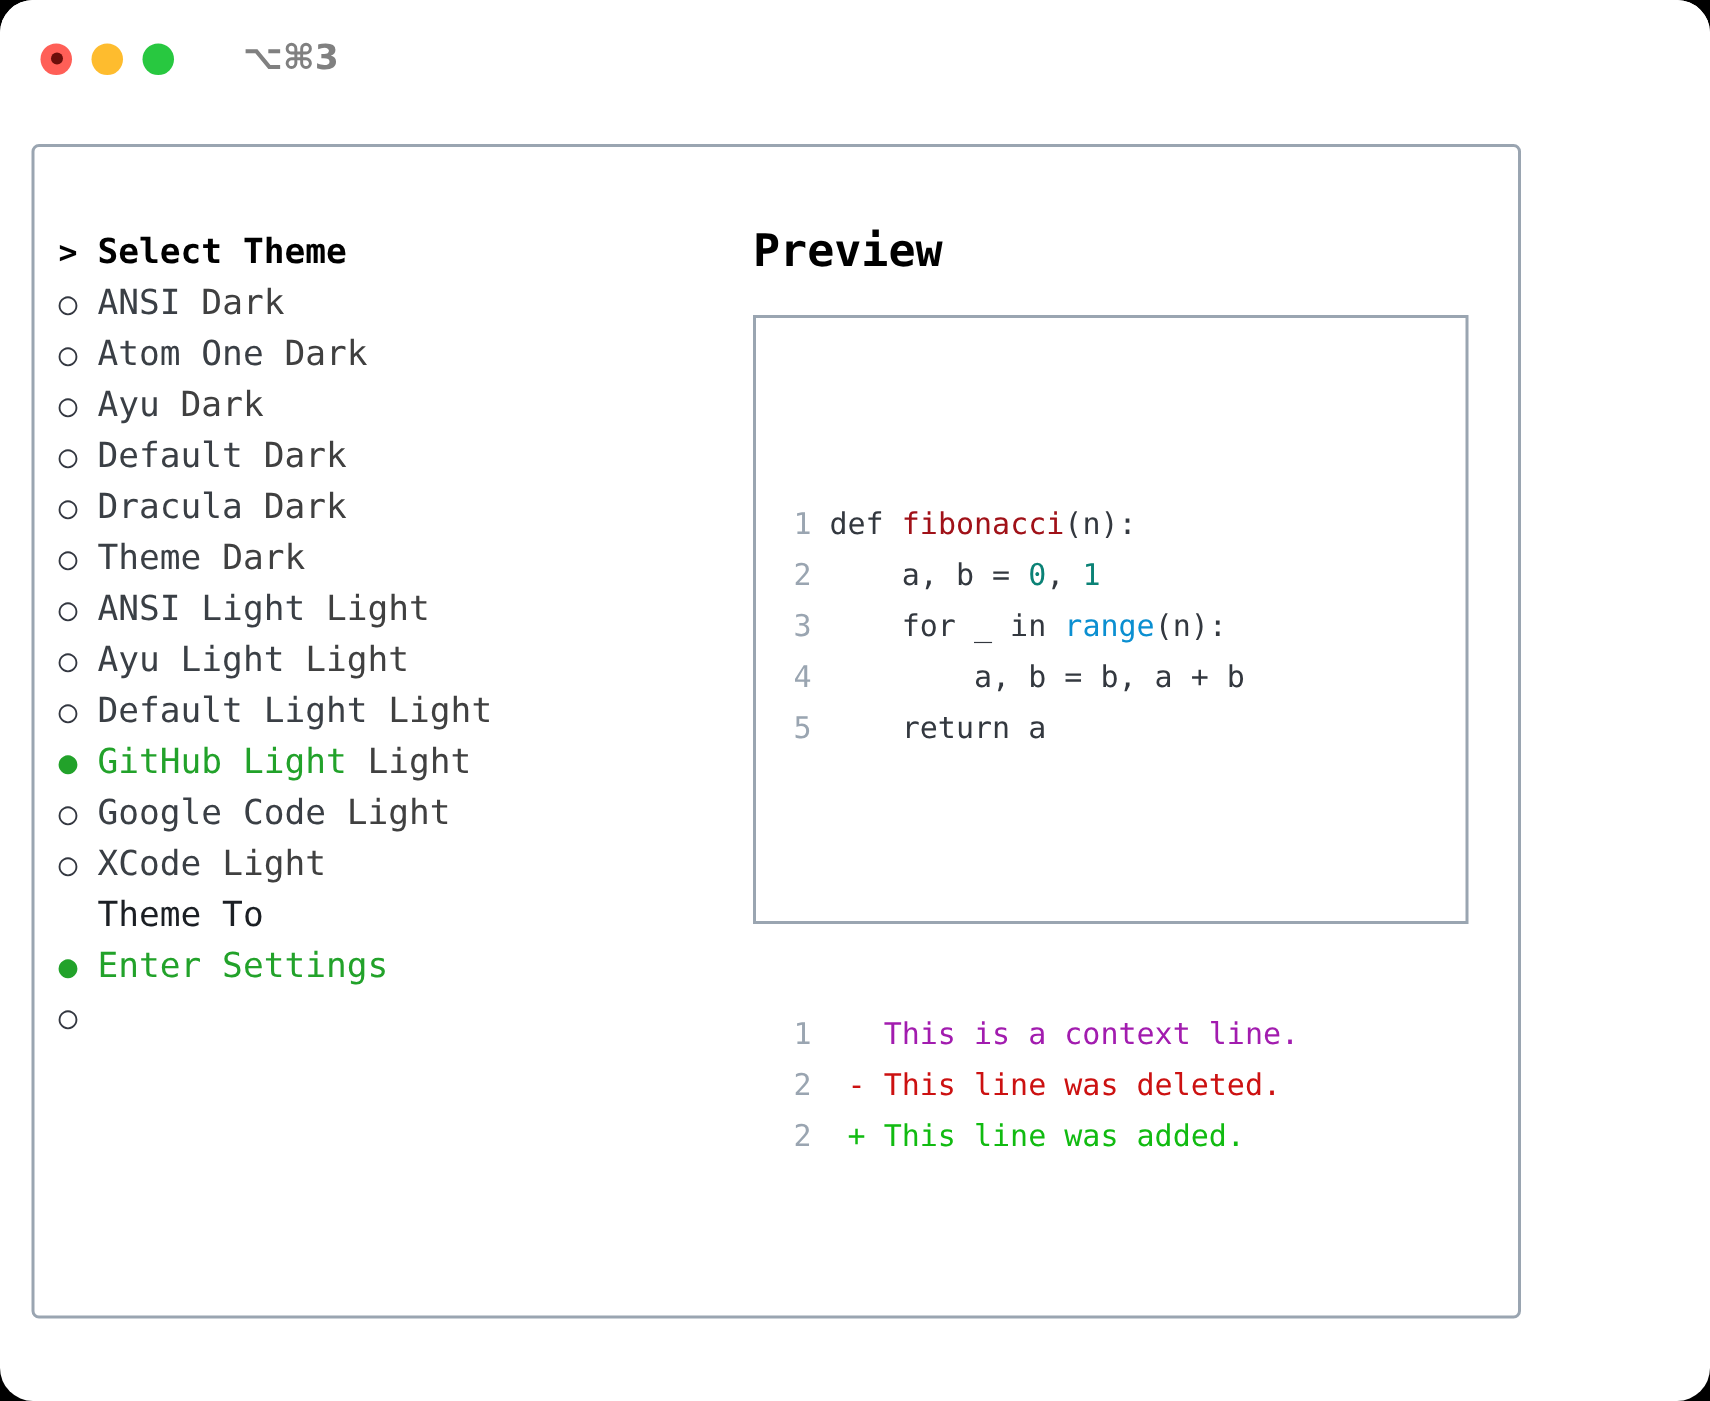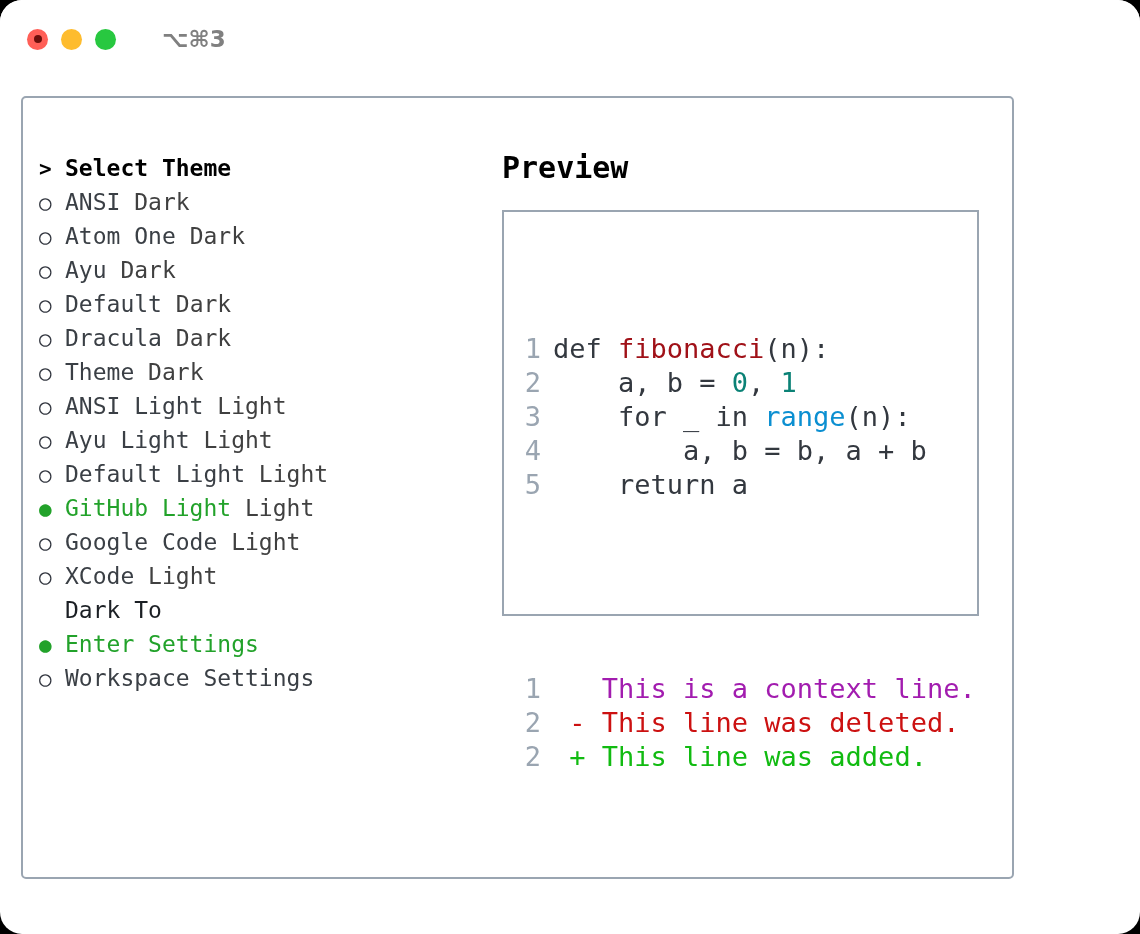--- a/index.html
+++ b/index.html
@@ -162,21 +162,21 @@
     height: 406px;
     border: 2px solid #9aa5b1;
     background: #ffffff;
     position: relative;
   }
 
   .code {
     position: absolute;
     left: 15px;
     top: 52px;
-    font-size: 27px;
+    font-size: 20px;
     line-height: 34px;
     white-space: pre;
   }
 
   .code-line { display: block; height: 34px; }
 
   .ln {
     display: inline-block;
     width: 22px;
     text-align: right;
@@ -232,26 +232,26 @@
             <div class="list-line"><span class="marker">○</span><span class="theme-name">ANSI Light</span><span class="theme-kind"> Light</span></div>
             <div class="list-line"><span class="marker">○</span><span class="theme-name">Ayu Light</span><span class="theme-kind"> Light</span></div>
             <div class="list-line"><span class="marker">○</span><span class="theme-name">Default Light</span><span class="theme-kind"> Light</span></div>
             <div class="list-line"><span class="marker sel">●</span><span class="theme-name sel">GitHub Light</span><span class="theme-kind"> Light</span></div>
             <div class="list-line"><span class="marker">○</span><span class="theme-name">Google Code</span><span class="theme-kind"> Light</span></div>
             <div class="list-line"><span class="marker">○</span><span class="theme-name">XCode</span><span class="theme-kind"> Light</span></div>
           </div>
 
         <div class="list-line">
           <span class="marker none">○</span>
-          <span class="section-hdr">Dark To</span>
+          <span class="section-hdr">Theme To</span>
         </div>
 
         <div id="apply-list">
             <div class="list-line"><span class="marker sel">●</span><span class="apply-name sel">Enter Settings</span></div>
-            <div class="list-line"><span class="marker">○</span><span class="apply-name">Workspace Settings</span></div>
+            <div class="list-line"><span class="marker">○</span></div>
           </div>
 
       </div>
 
       <div class="right-col">
         <div class="preview-title">Preview</div>
 
         <div class="preview-box">
           <div class="code">
             <div id="code-block"><span class="code-line"><span class="ln">1</span><span class="tok-kw">def </span><span class="tok-fn">fibonacci</span><span class="tok-plain">(n):</span></span><span class="code-line"><span class="ln">2</span><span class="tok-plain">    a, b = </span><span class="tok-num">0</span><span class="tok-plain">, </span><span class="tok-num">1</span></span><span class="code-line"><span class="ln">3</span><span class="tok-plain">    for _ in </span><span class="tok-call">range</span><span class="tok-plain">(n):</span></span><span class="code-line"><span class="ln">4</span><span class="tok-plain">        a, b = b, a + b</span></span><span class="code-line"><span class="ln">5</span><span class="tok-plain">    return a</span></span></div>

